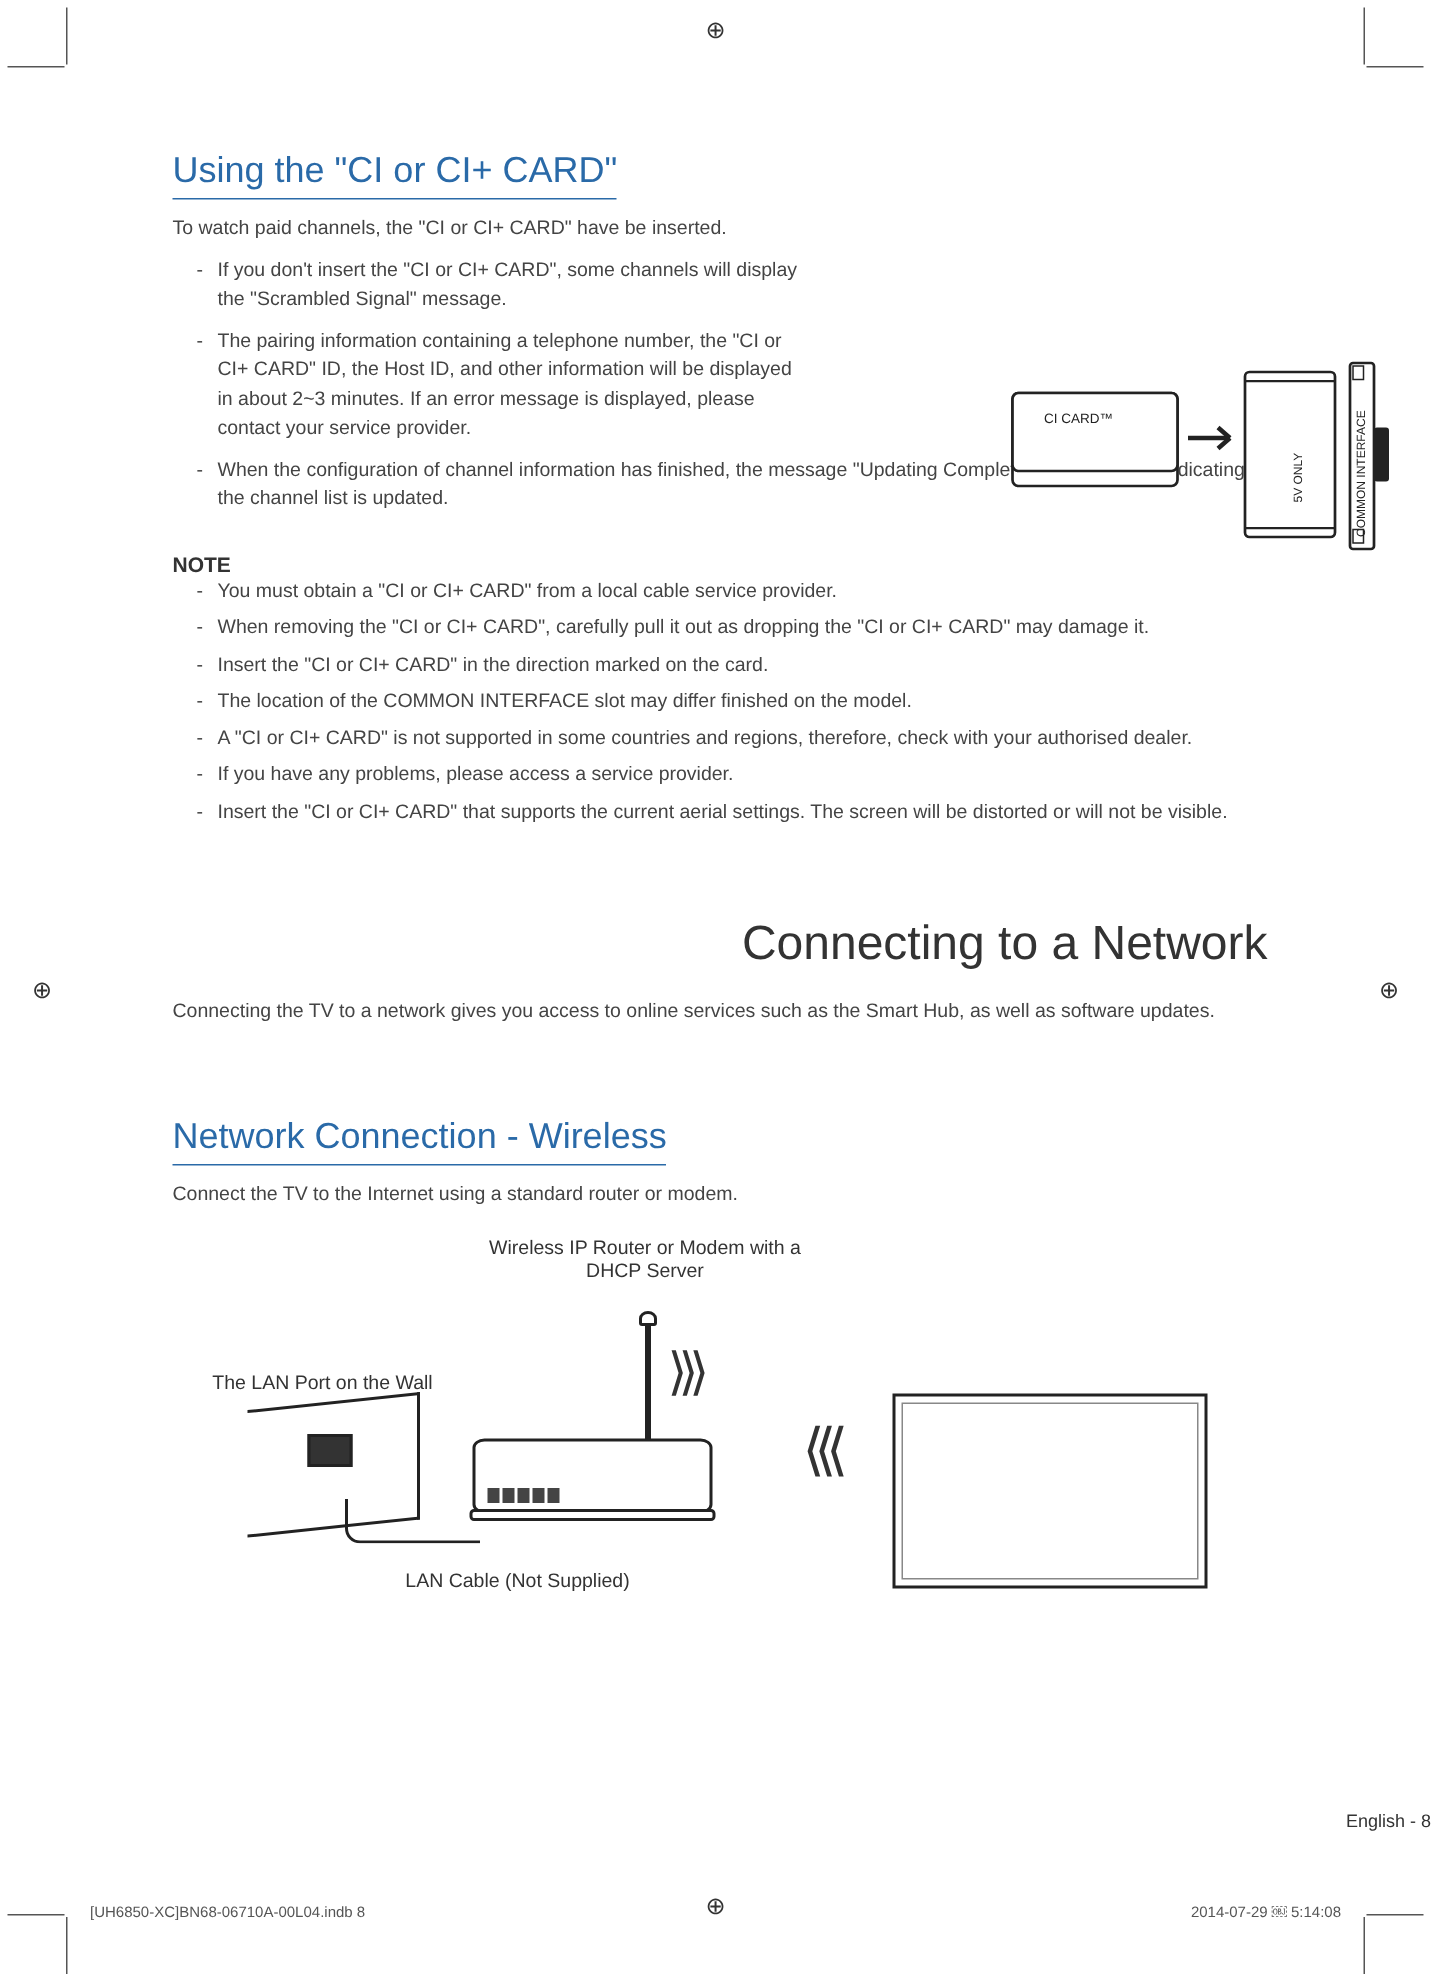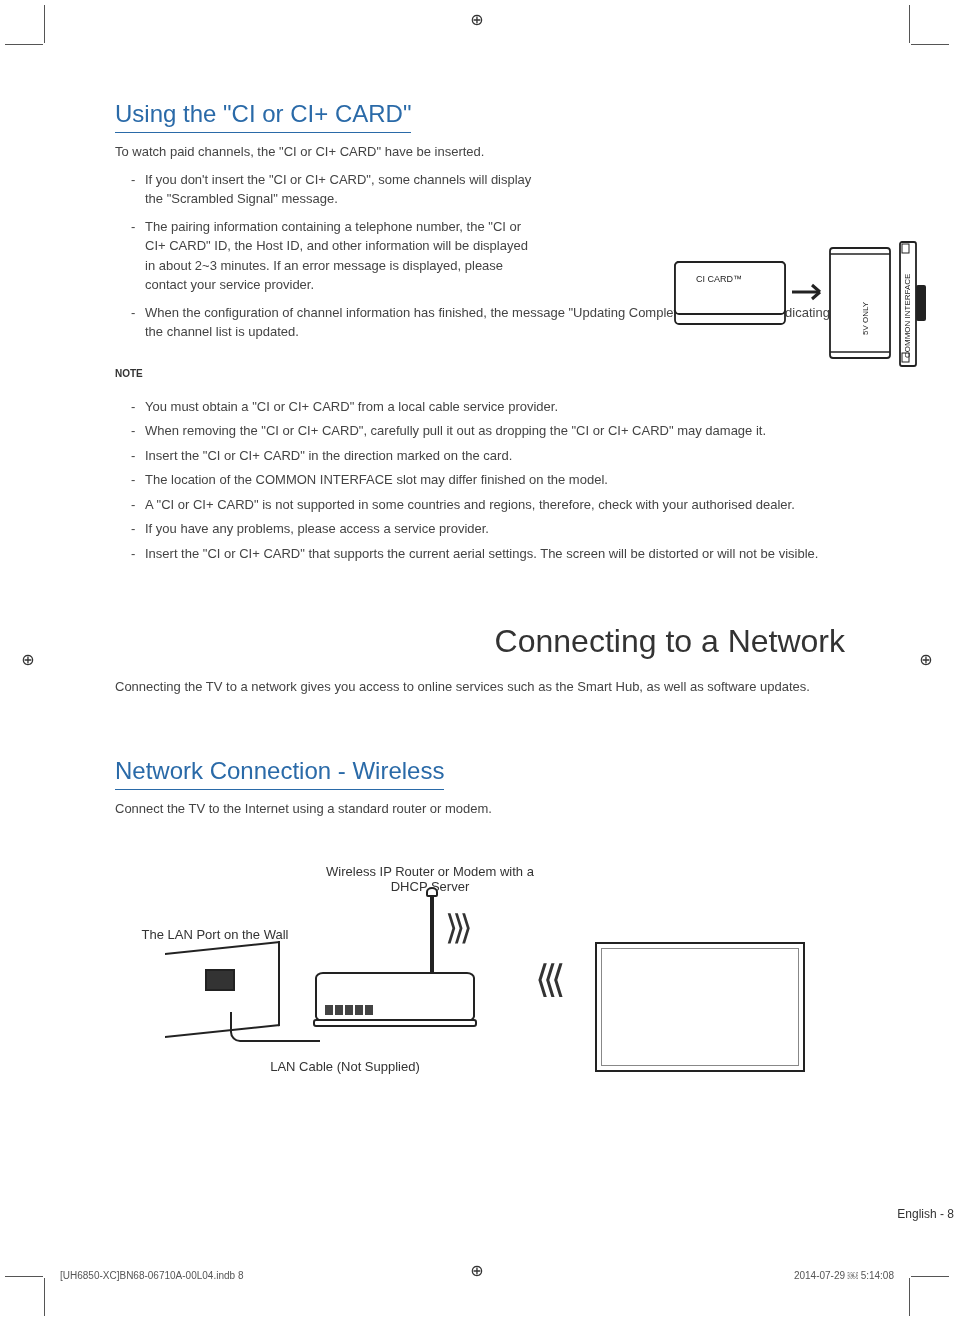--- a/index.html
+++ b/index.html
@@ -54,25 +54,25 @@
     margin-bottom: 8px;
   }
   .bullet-list li::before {
     content: "-";
     position: absolute;
     left: 0;
     top: 0;
     color: #444;
   }
   .note-head {
-    font-size: 10px;
+    font-size: 14px;
     font-weight: bold;
     color: #333;
     margin-top: 26px;
-    margin-bottom: 18px;
+    margin-bottom: 0;
   }
   .note-list li { margin-bottom: 5px; }
   .intro-wrap { width: 420px; }
   .ci-diagram {
     position: absolute;
     left: 555px;
     top: 140px;
     width: 290px;
     height: 130px;
   }
@@ -203,21 +203,21 @@
     <li>Insert the "CI or CI+ CARD" that supports the current aerial settings. The screen will be distorted or will not be visible.</li>
   </ul>
 
   <div class="h1">Connecting to a Network</div>
   <p class="body-text">Connecting the TV to a network gives you access to online services such as the Smart Hub, as well as software updates.</p>
 
   <div style="margin-top:60px"><span class="h2">Network Connection - Wireless</span></div>
   <p class="body-text">Connect the TV to the Internet using a standard router or modem.</p>
 
   <div class="wireless-figure">
-    <div class="fig-label" style="left:200px; top:0; width:230px;margin-top:27px;">Wireless IP Router or Modem with a DHCP Server</div>
+    <div class="fig-label" style="left:200px; top:0; width:230px;">Wireless IP Router or Modem with a DHCP Server</div>
     <div class="fig-label" style="left:20px; top:90px; width:160px;">The LAN Port on the Wall</div>
 
     <div class="wall-plate"></div>
     <div class="wall-port"></div>
     <div class="cable-line"></div>
     <div class="antenna"></div>
     <div class="antenna-knob"></div>
     <div class="router"></div>
     <div class="router-base"></div>
     <div class="router-ports">

